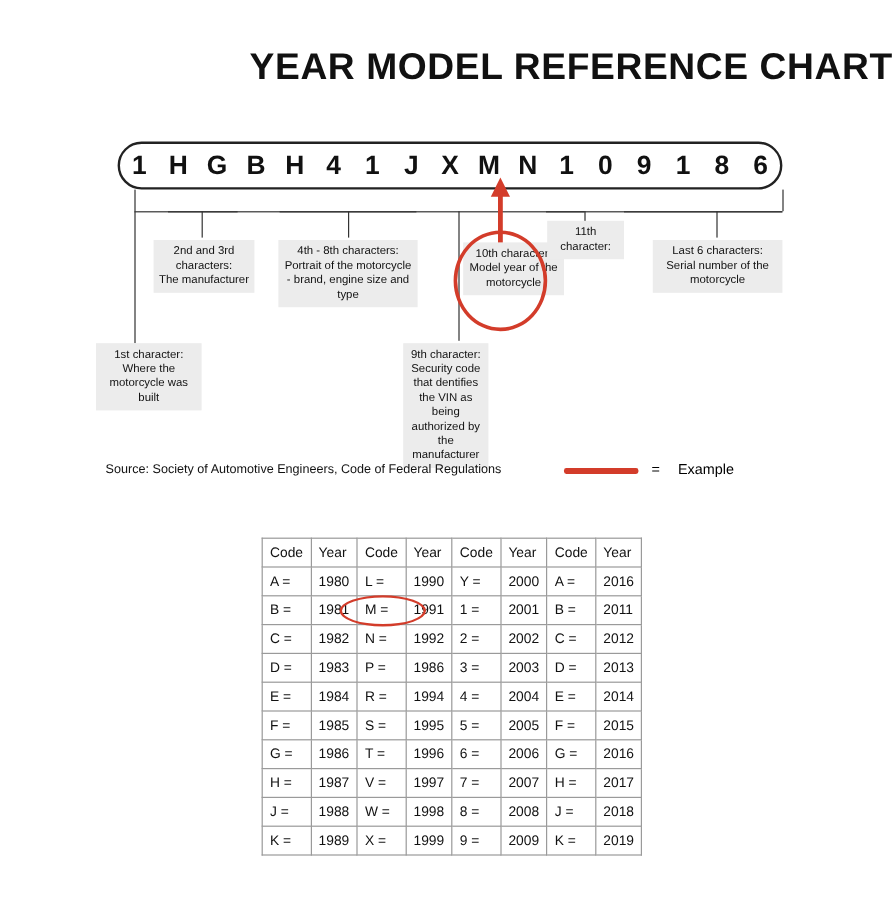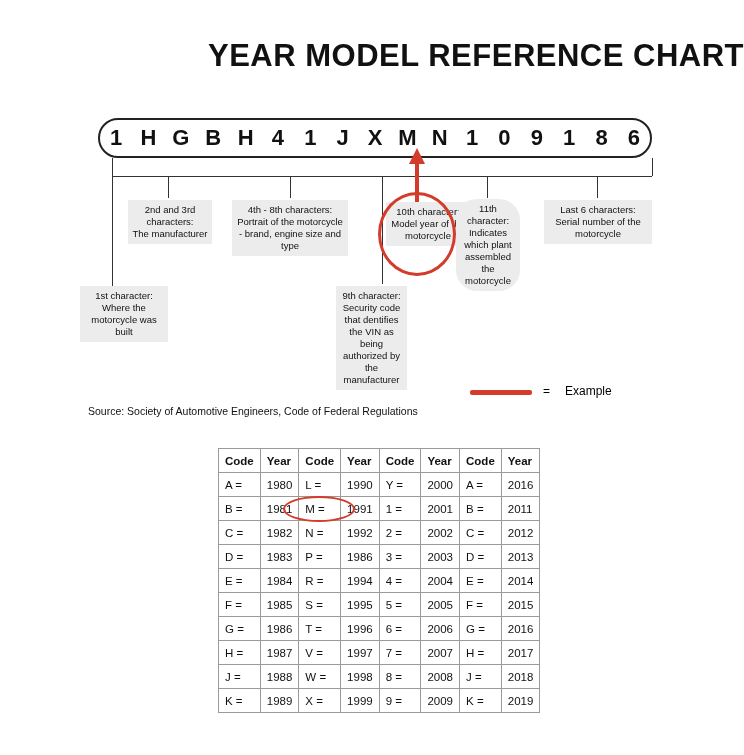--- a/index.html
+++ b/index.html
@@ -106,21 +106,20 @@
     border-bottom: 16px solid #d33c2a;
   }
 
   
   #source-text {
     position: absolute;
     left: 88px;
     top: 385px;
     font-size: 10.5px;
     color: #111;
-    margin-top: 20px;
   }
   #legend-dash {
     position: absolute;
     left: 470px;
     top: 390px;
     width: 62px;
     height: 5px;
     background: #d33c2a;
     border-radius: 2px;
   }
@@ -148,21 +147,21 @@
   #code-table th, #code-table td {
     border: 1px solid #9a9a9a;
     padding: 3px 6px;
     text-align: left;
     height: 17px;
     color: #111;
     background: #fff;
     white-space: nowrap;
   }
   #code-table th {
-    font-weight: bold;
+    font-weight: normal;
     font-size: 11.5px;
   }
   #code-table td.year { text-align: left; }
 
   
   #table-highlight {
     position: absolute;
     left: 283px;
     top: 496px;
     width: 72px;
@@ -227,23 +226,22 @@
 <div class="note" id="note-4th-8th" style="left:232px; top:200px; width:116px;">
   <span class="hdr">4th - 8th characters:</span>
   <span>Portrait of the motorcycle - brand, engine size and type</span>
 </div>
 
 <div class="note" id="note-10th" style="left:386px; top:202px; width:84px;">
   <span class="hdr">10th character:</span>
   <span>Model year of the motorcycle</span>
 </div>
 
-<div class="note" id="note-11th" style="left:456px; top:199px; width:64px;border-radius:21px;">
+<div class="note" id="note-11th" style="left:456px; top:184px; width:64px;">
   <span class="hdr">11th character:</span>
-  <span>Indicates which plant assembled the motorcycle</span>
 </div>
 
 <div class="note" id="note-last6" style="left:544px; top:200px; width:108px;text-align:center;">
   <span class="hdr">Last 6 characters:</span>
   <span>Serial number of the motorcycle</span>
 </div>
 
 <div class="note" id="note-9th" style="left:336px; top:286px; width:71px;">
   <span class="hdr">9th character:</span>
   <span>Security code that dentifies the VIN as being authorized by the manufacturer</span>

